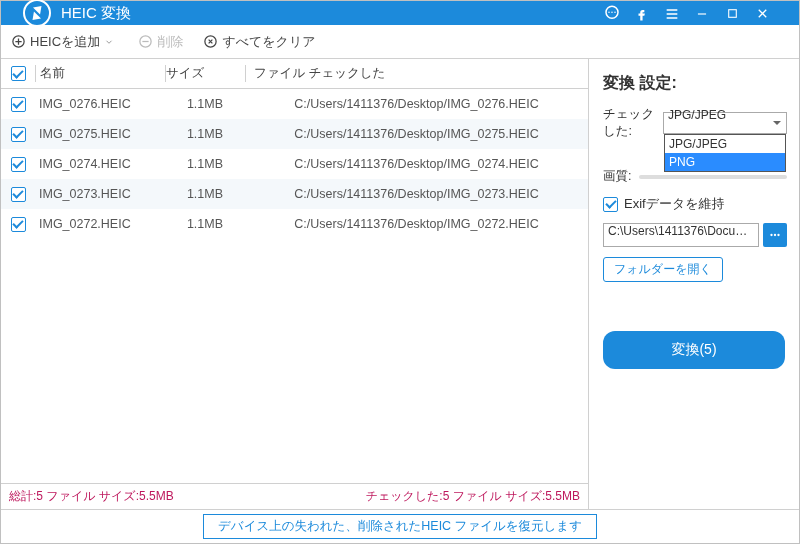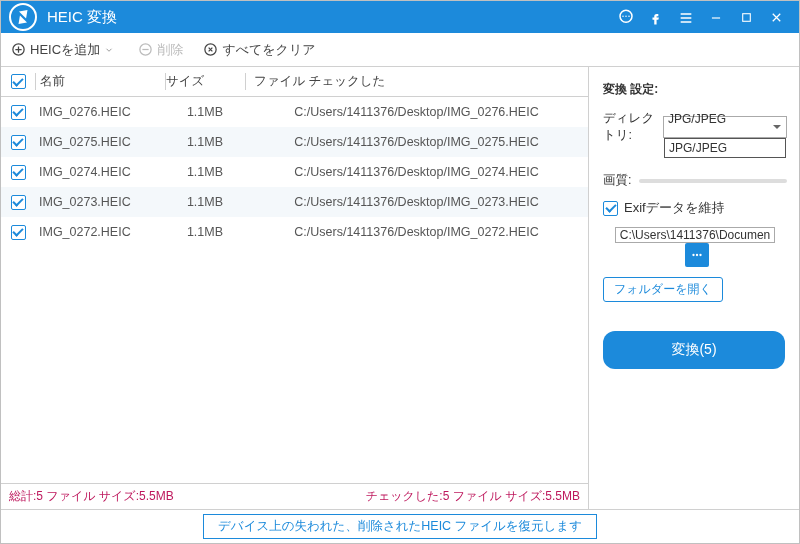--- a/index.html
+++ b/index.html
@@ -15,22 +15,22 @@
   }
   *{box-sizing:border-box;font-family:"Meiryo","Helvetica Neue",Arial,sans-serif;}
   body{margin:0;background:var(--bg);}
   .window{
     width:800px;height:544px;margin:0 auto;
     background:var(--panel);
     display:flex;flex-direction:column;
     border:1px solid #c0c0c0;
   }
   .titlebar{
-    height:32px;background:var(--blue);color:#fff;
-    display:flex;align-items:center;padding:0 8px;
+    height:24px;background:var(--blue);color:#fff;
+    display:flex;align-items:center;padding:0 22px;
     font-size:15px;
   }
   .titlebar .logo{
     width:28px;height:28px;border:2px solid #fff;border-radius:50%;
     display:flex;align-items:center;justify-content:center;margin-right:10px;
     position:relative;
   }
   .titlebar .logo:before,.titlebar .logo:after{
     content:"";position:absolute;width:0;height:0;
     border-style:solid;
@@ -78,40 +78,40 @@
   }
   .statusbar{
     border-top:1px solid var(--border);height:26px;
     display:flex;justify-content:space-between;align-items:center;
     font-size:12px;color:#be185d;padding:0 8px;
   }
   .right{
     width:210px;padding:14px 12px 10px 14px;font-size:13px;color:#333;
     position:relative;
   }
-  .right h3{margin:0 0 12px 0;font-size:12px;font-weight:bold;}
+  .right h3{margin:0 0 12px 0;font-size:16px;font-weight:bold;}
   .frow{display:flex;align-items:center;margin-bottom:10px;position:relative;}
   .frow label{font-size:12.5px;}
   .selectbox{
     flex:1;border:1px solid #aaa;height:22px;font-size:12px;padding:0 18px 16px 4px;
     background:#fff;position:relative;display:flex;align-items:center;
   }
   .selectbox:after{
     content:"";position:absolute;right:5px;top:8px;border:4px solid transparent;border-top-color:#666;
   }
   .dropdown{
     position:absolute;top:21px;left:0;right:0;background:#fff;border:1px solid #555;z-index:10;
   }
   .dropdown .opt{padding:2px 4px;font-size:12px;}
   .dropdown .opt.sel{background:var(--highlight);color:#fff;}
   .slider{flex:1;height:4px;background:#ddd;margin-left:8px;position:relative;border-radius:2px;}
   .chkline{display:flex;align-items:center;margin:8px 0 10px;}
   .chkline .chk{margin-right:6px;}
   .destlabel{font-size:12.5px;margin-bottom:4px;}
-  .destrow{display:flex;align-items:center;margin-bottom:10px;flex-direction:column;}
+  .destrow{display:flex;align-items:center;margin-bottom:10px;}
   .destinput{
     flex:1;border:1px solid #aaa;height:24px;font-size:12px;padding:0 4px;
     white-space:nowrap;overflow:hidden;text-overflow:ellipsis;
   }
   .browsebtn{
     width:24px;height:24px;background:var(--blue);margin-left:4px;
     display:flex;align-items:center;justify-content:center;color:#fff;cursor:pointer;border-radius:2px;
   }
   .openbtn{
     display:inline-block;border:1px solid var(--blue);color:var(--blue);
@@ -264,25 +264,26 @@
       <div class="statusbar">
         <span>総計:5 ファイル サイズ:5.5MB</span>
         <span>チェックした:5 ファイル サイズ:5.5MB</span>
       </div>
     </div>
 
     <div class="right">
       <h3>変換 設定:</h3>
 
       <div class="frow">
-        <label style="width:60px">ディレクトリ:</label>
+        <label style="width:60px">チェックした:</label>
         <div class="selectbox">
           <span>JPG/JPEG</span>
           <div class="dropdown">
             <div class="opt">JPG/JPEG</div>
+            <div class="opt sel">PNG</div>
           </div>
         </div>
       </div>
 
       <div class="frow" style="margin-top:28px">
         <label>画質:</label>
         <div class="slider"></div>
       </div>
 
       <div class="chkline">

